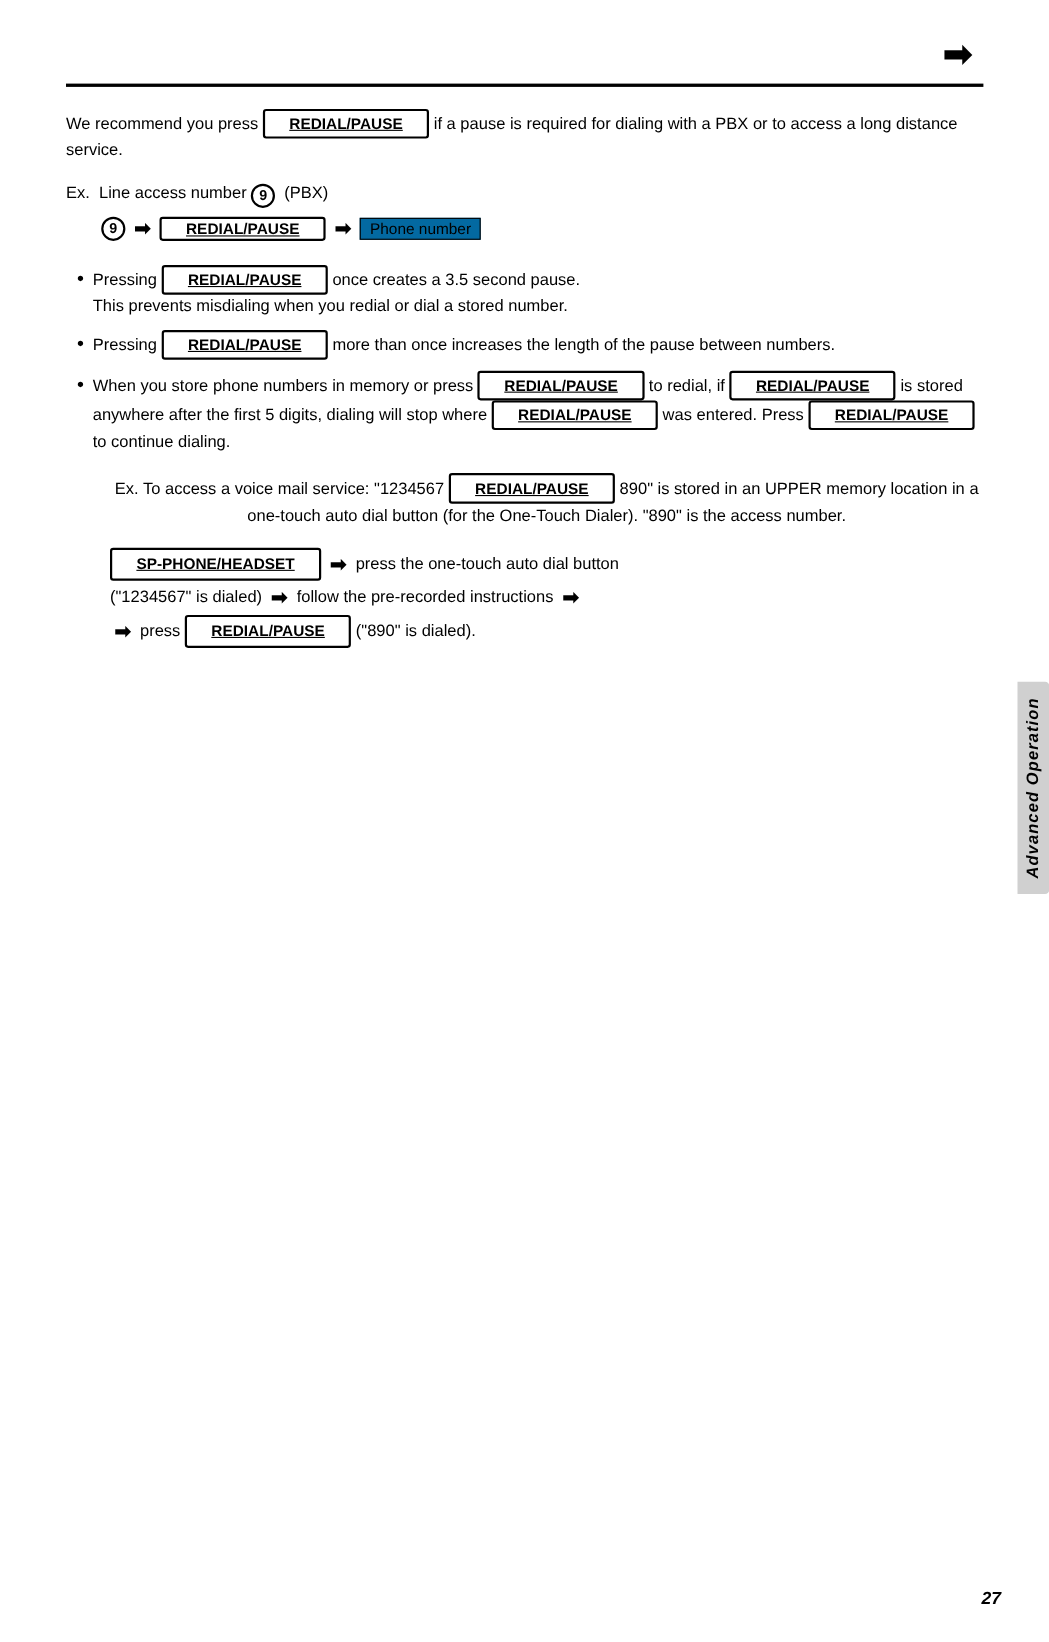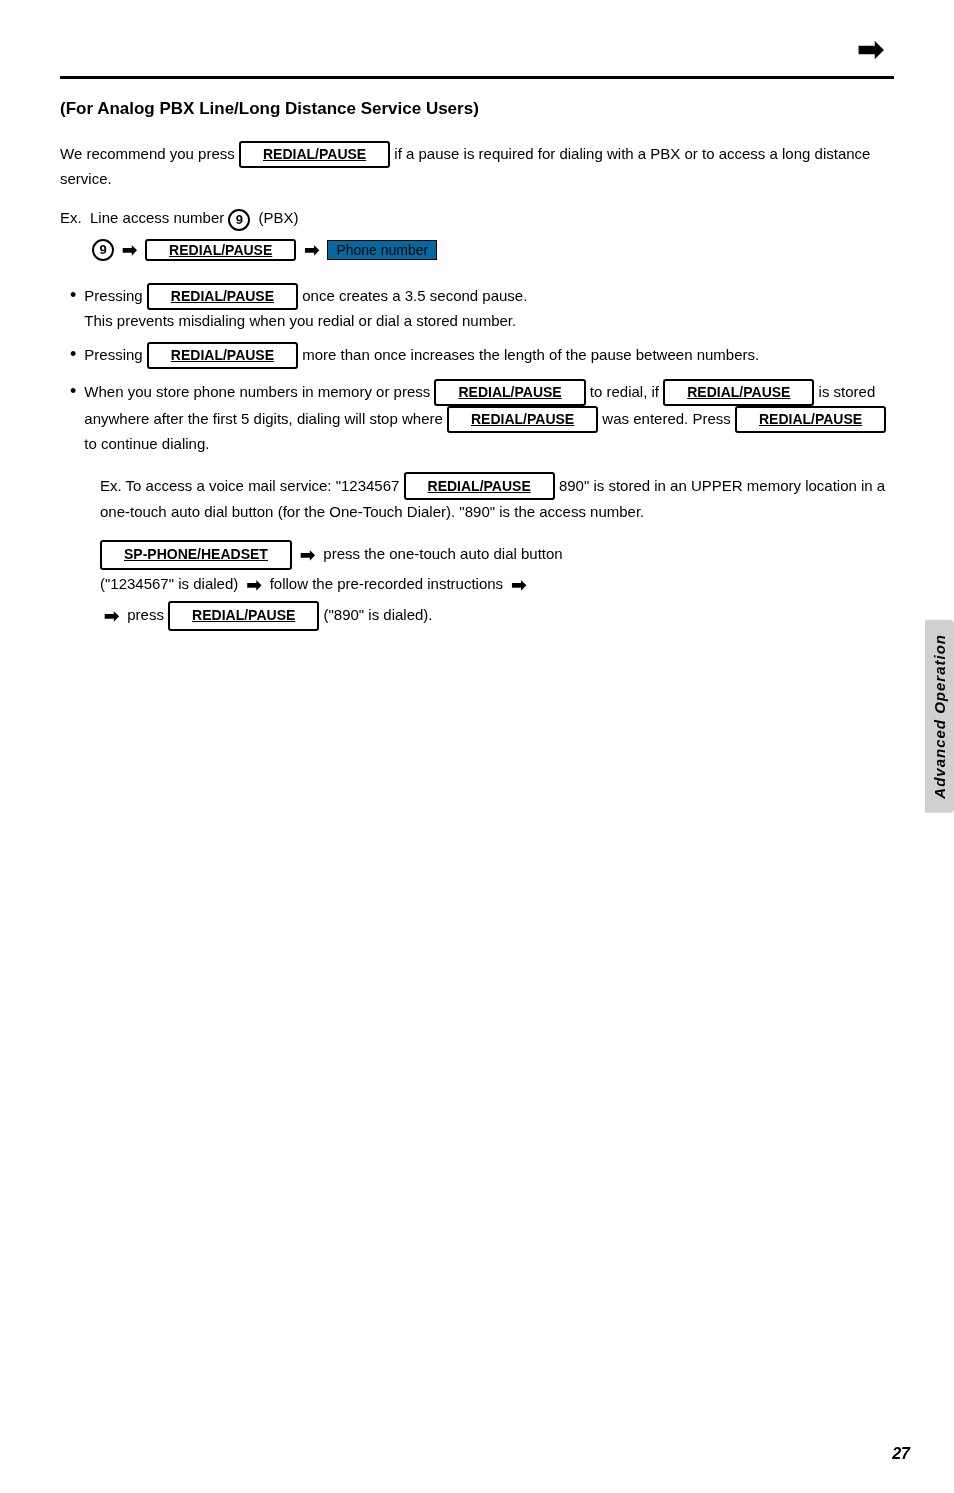--- a/index.html
+++ b/index.html
@@ -157,20 +157,21 @@
     
     .example-block {
       margin-left: 40px;
       margin-bottom: 16px;
       font-size: 15px;
       line-height: 1.6;
     }
 
     .example-block p {
       margin-bottom: 4px;
+      text-align: center;
     }
 
     
     .press-block {
       margin-left: 40px;
       font-size: 15px;
       line-height: 1.7;
     }
 
     
@@ -208,21 +209,20 @@
 </head>
 <body>
 
 <div class="page-wrapper">
 
   <div class="top-bar">
     <span class="top-arrow">➡</span>
   </div>
   <div class="top-line"></div>
 
-  <p class="page-subtitle">(For Analog PBX Line/Long Distance Service Users)</p>
 
   <p class="intro-text">
     We recommend you press <span class="key-btn">REDIAL/PAUSE</span> if a pause is required for dialing with a PBX or to access a long distance service.
   </p>
 
   <div class="ex-line">
     <span>Ex.&nbsp; Line access number</span>
     <span class="num-circle">9</span>
     <span>&nbsp;(PBX)</span>
   </div>

